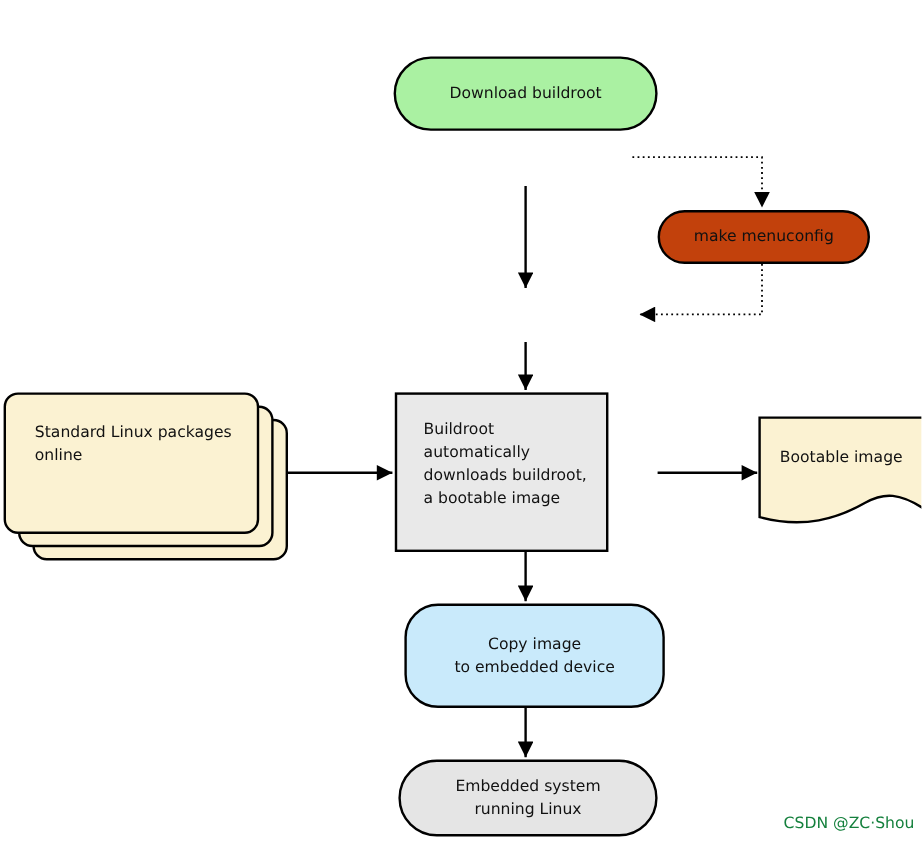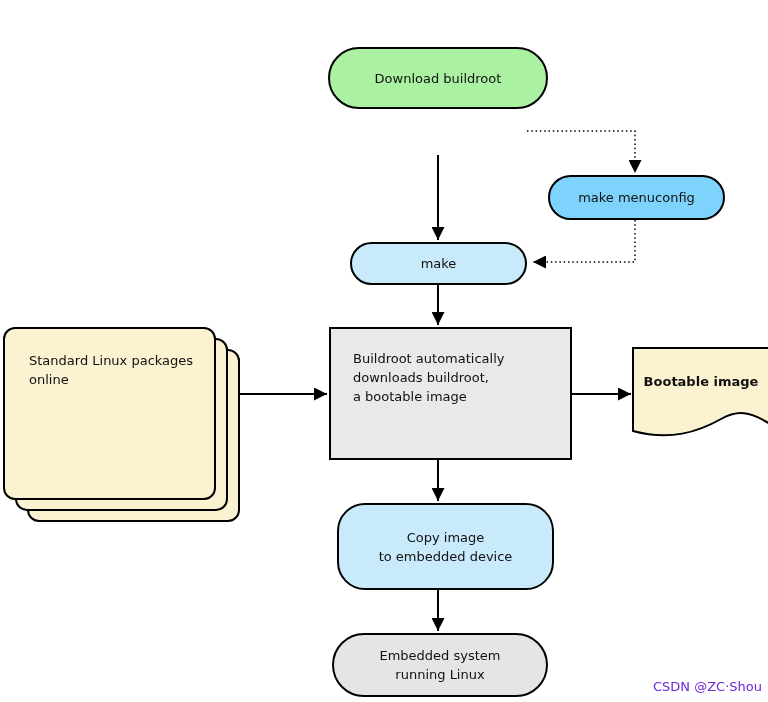--- a/index.html
+++ b/index.html
@@ -29,50 +29,49 @@
     line-height: 19px;
     text-align: center;
     z-index: 2;
   }
   .node .line { display: block; }
   .pill-green   { left:328px; top:3px;   width:220px; height:62px; border-radius:31px;margin-top:44px; }
   .pill-config  { left:352px; top:108px; width:175px; height:47px; border-radius:24px; }
   .pill-menucfg { left:548px; top:175px; width:177px; height:45px; border-radius:23px; }
   .pill-make    { left:350px; top:242px; width:177px; height:43px; border-radius:22px; }
   .box-build {
-    left:329px; top:327px; width:243px; height:133px;
+    left:329px; top:327px; width:178px; height:133px;
     border-radius:0;
     align-items:flex-start; justify-content:flex-start;
     text-align:left;
     padding:20px 10px 0 22px;
   }
   .box-copy   { left:337px; top:503px; width:217px; height:87px; border-radius:28px; }
   .pill-pink  { left:332px; top:633px; width:216px; height:64px; border-radius:32px; }
   .card {
     position:absolute;
-    width:213px; height:173px;
+    width:213px; height:118px;
     border:2px solid #000;
     border-radius:12px;
     z-index:1;
   }
   .card-back  { left:27px; top:349px; }
   .card-mid   { left:15px; top:338px; z-index:2; }
   .card-front {
     left:3px; top:327px; z-index:3;
     display:flex; flex-direction:column;
     align-items:flex-start; justify-content:flex-start;
     padding:22px 8px 0 24px;
     font-size:13px; line-height:19px; text-align:left;
   }
   .doc-label {
     position:absolute;
     left:636px; top:374px; width:130px;
     font-size:13px; text-align:center;
     z-index:2;
-    font-weight:bold;
   }
   #watermark {
     position:absolute;
     right:6px; top:679px;
     font-size:13px;
     z-index:2;
   }
 </style>
 </head>
 <body>
@@ -109,41 +108,38 @@
   <div class="card card-front" style="background-color: rgb(251, 242, 210);">
     <span class="line">Standard Linux packages</span>
     <span class="line">online</span>
   </div>
 
   <div class="node pill-green" style="background-color: rgb(170, 241, 162);">
     <span>Download buildroot</span>
   </div>
 
 
-  <div class="node pill-menucfg" style="background-color: #7dd3fc; align-items: center;">
+  <div class="node pill-menucfg" style="background-color: #c2410c; align-items: center;">
     <span>make menuconfig</span>
   </div>
 
-  <div class="node pill-make" style="background-color: rgb(201, 234, 251);">
-    <span>make</span>
-  </div>
 
   <div class="node box-build" style="background-color: rgb(233, 233, 233);">
     <span class="line">Buildroot automatically</span>
     <span class="line">downloads buildroot,</span>
     <span class="line">a bootable image</span>
   </div>
 
   <div class="doc-label">Bootable image</div>
 
   <div class="node box-copy" style="background-color: rgb(201, 234, 251);">
     <span class="line">Copy image</span>
     <span class="line">to embedded device</span>
   </div>
 
   <div class="node pill-pink" style="background-color: #e5e5e5;">
     <span class="line">Embedded system</span>
     <span class="line">running Linux</span>
   </div>
 
-  <div id="watermark" style="color: #6d28d9;">CSDN @ZC·Shou</div>
+  <div id="watermark" style="color: #15803d;">CSDN @ZC·Shou</div>
 
 </div>
 
 </body></html>

